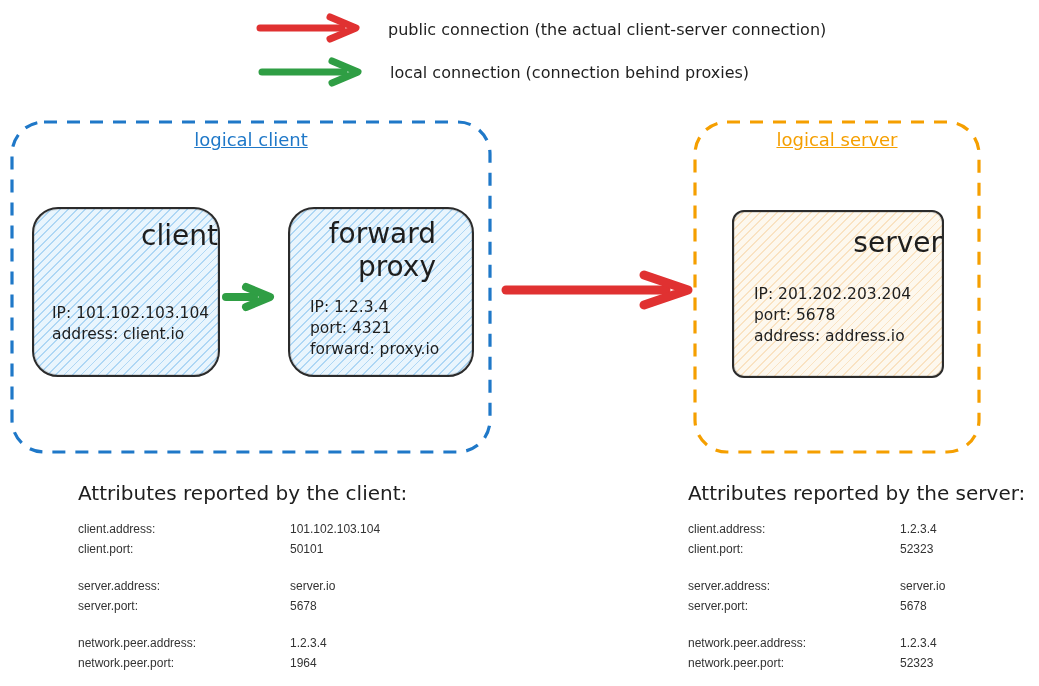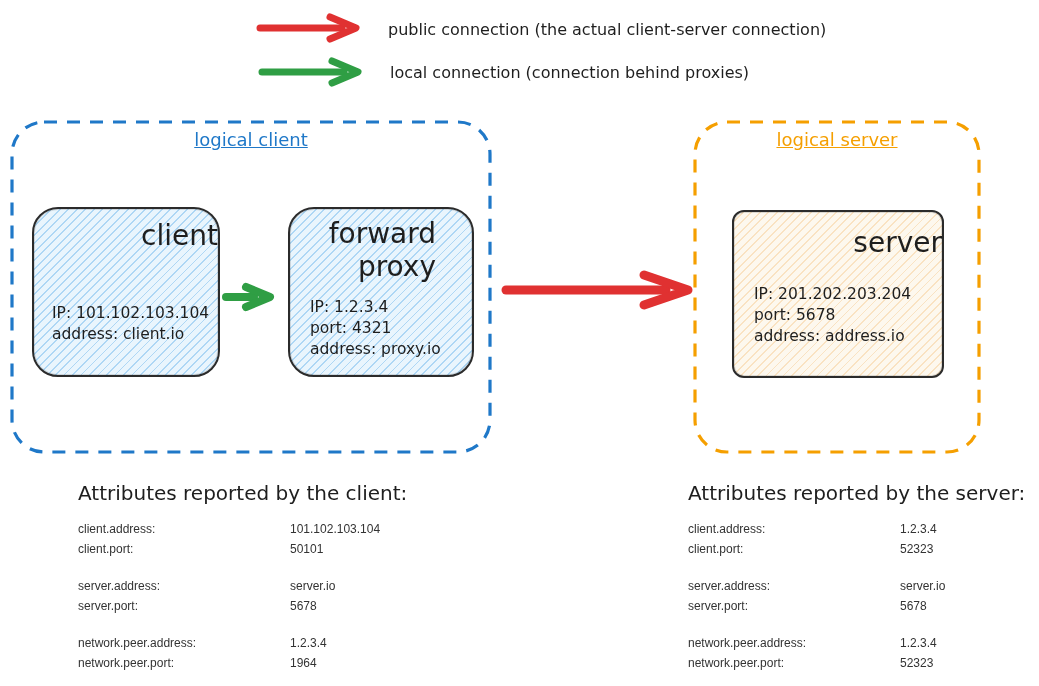--- a/index.html
+++ b/index.html
@@ -79,21 +79,21 @@
   <svg class="abs arrow-svg" style="left:220px;top:281px;" width="60" height="32">
     <line x1="6" y1="16" x2="34" y2="16" style="stroke:var(--local_arrow);" stroke-width="8"></line>
     <polyline points="26,6 50,16 26,26" style="stroke:var(--local_arrow);" stroke-width="8"></polyline>
   </svg>
 
   <div class="node bluefill" style="left:288px;top:207px;width:182px;height:166px;">
     <div class="node-title" style="top:8px;padding:0 36px;">forward proxy</div>
     <div class="node-lines" style="left:20px;top:88px;">
       <div>IP: 1.2.3.4</div>
       <div>port: 4321</div>
-      <div>address: proxy.io</div>
+      <div>forward: proxy.io</div>
     </div>
   </div>
 
   <svg class="abs arrow-svg" style="left:498px;top:268px;" width="200" height="44">
     <line x1="8" y1="22" x2="168" y2="22" style="stroke:var(--public_arrow);" stroke-width="9"></line>
     <polyline points="146,7 190,22 146,37" style="stroke:var(--public_arrow);" stroke-width="9"></polyline>
   </svg>
 
   <svg class="abs boundary-svg" style="left:693px;top:120px;" width="288" height="334">
     <rect x="2" y="2" width="284" height="330" rx="32" style="stroke:var(--server_outline);" stroke-dasharray="13 10"></rect>

